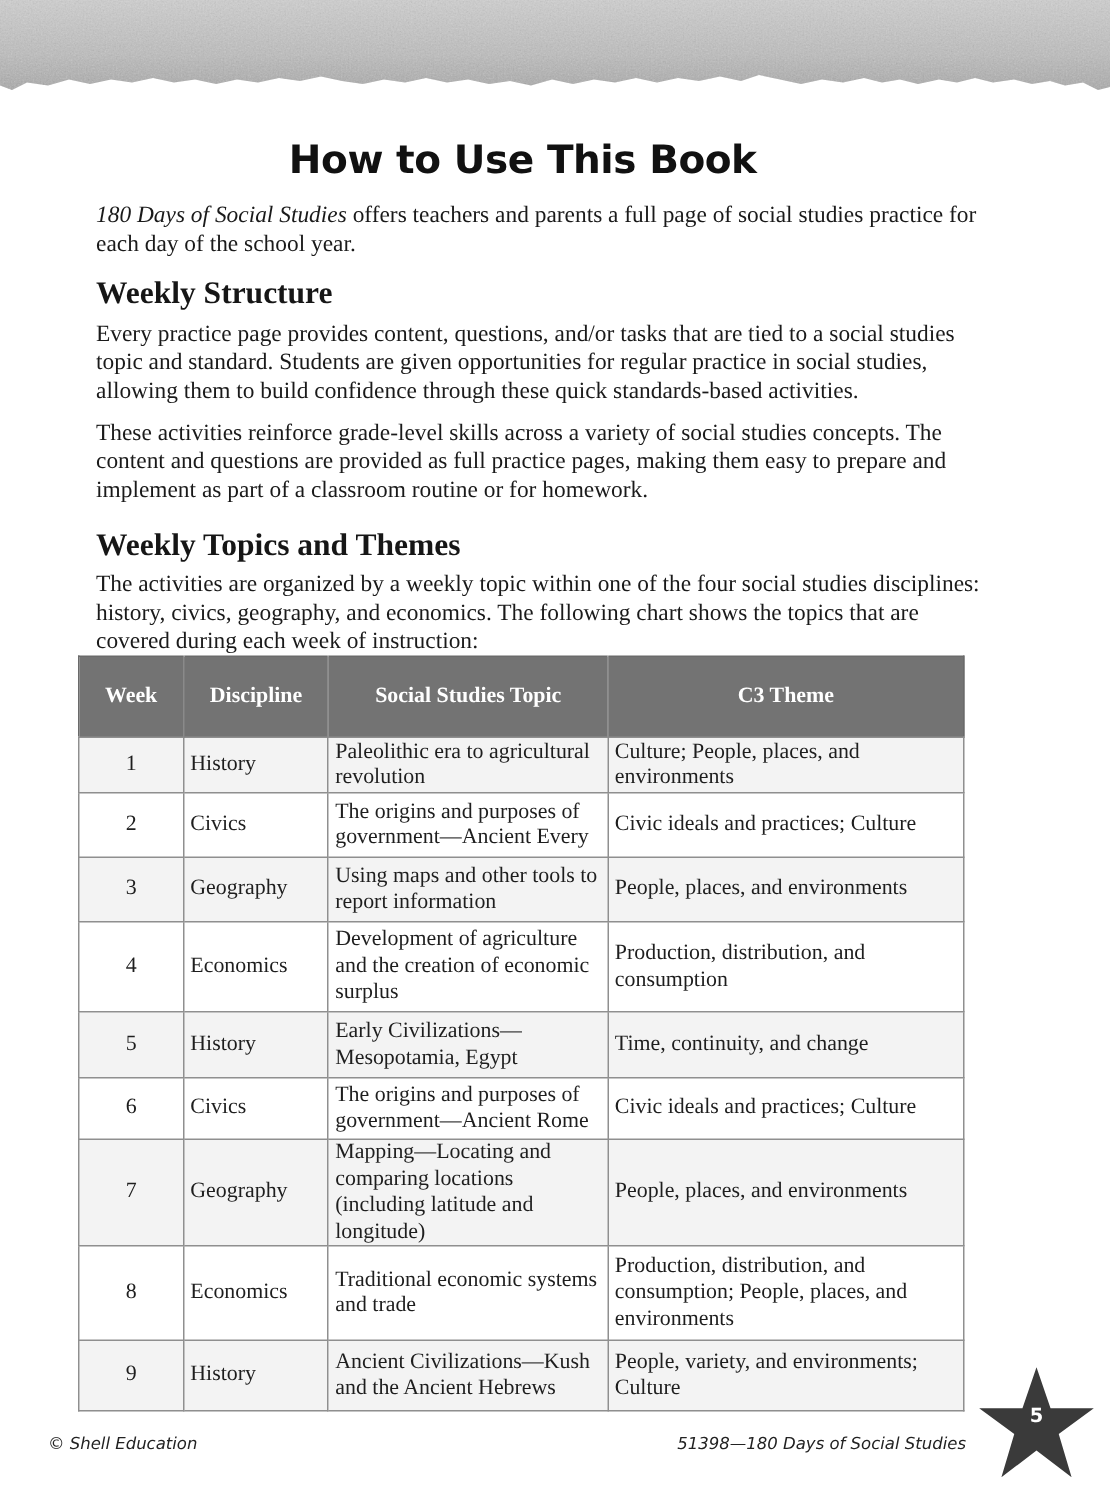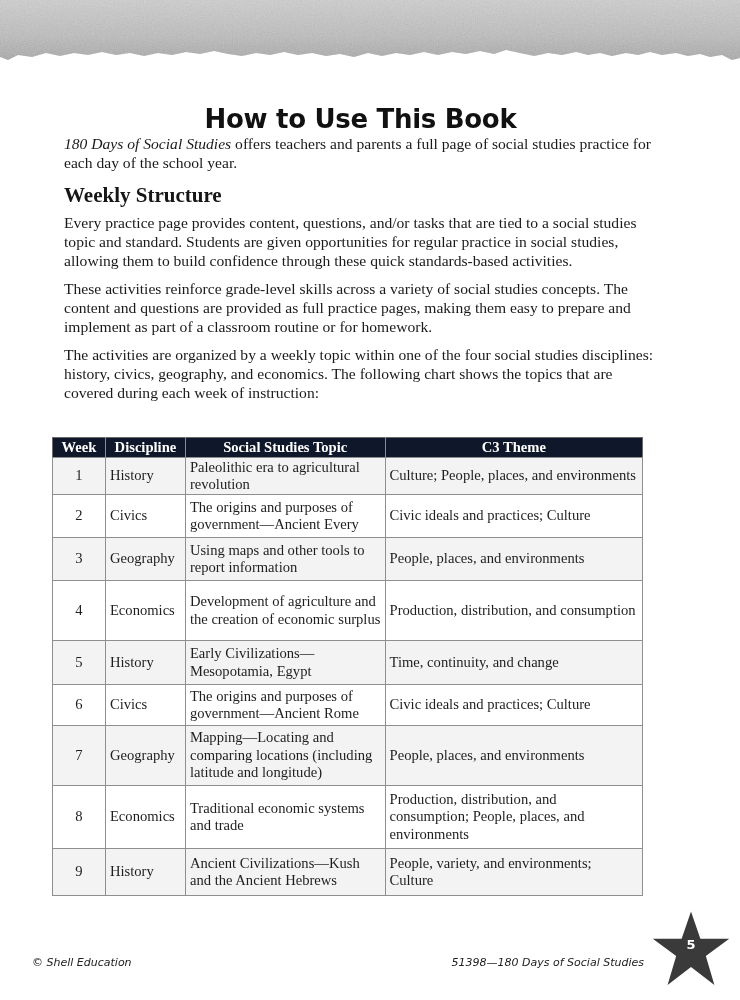--- a/index.html
+++ b/index.html
@@ -9,21 +9,21 @@
       font-family: "Liberation Serif", "DejaVu Serif", serif;
     }
     .torn-header {
       position: absolute; left: 0; top: 0; width: 740px; height: 70px;
     }
     .torn-header svg { display: block; }
     .page-title {
       position: absolute; left: 0; top: 92px; width: 697px; text-align: center;
       font-family: "DejaVu Sans", "Liberation Sans", sans-serif;
       font-weight: bold; font-size: 26px; letter-spacing: -0.3px; color: #111;
-      margin: 12px;
+      margin: 0;
     }
     .content {
       position: absolute; left: 64px; top: 134px; width: 600px;
       font-size: 15.6px; line-height: 19px;
     }
     .content p { margin: 0 0 9px 0; }
     .content h2 {
       font-family: "Liberation Serif", "DejaVu Serif", serif;
       font-weight: bold; font-size: 21px; line-height: 24px;
       margin: 20px 0 6px 0; color: #161616;
@@ -31,22 +31,22 @@
     .content h2.first { margin-top: 11px; }
     .content h2.second { margin-top: 15px; margin-bottom: 5px; }
     .intro-italic { font-style: italic; }
 
     table.topics {
       position: absolute; left: 52px; top: 437px; width: 591px;
       border-collapse: collapse; font-size: 14.6px; line-height: 17.5px;
       border: 1.5px solid #6a6a6a;
     }
     table.topics th {
-      background: #0f172a; color: #ffffff; font-weight: bold;
-      height: 19px; padding: 0; text-align: center; font-size: 14.6px;
+      background: #737373; color: #ffffff; font-weight: bold;
+      height: 19px; padding: 17px; text-align: center; font-size: 14.6px;
       border-left: 1px solid #8a8a8a;
     }
     table.topics th:first-child { border-left: none; }
     table.topics td {
       border: 1px solid #8f8f8f; padding: 0 4px; vertical-align: middle;
       color: #1e1e1e;
     }
     table.topics td.wk { text-align: center; }
     table.topics tr.odd td { background: #f3f3f3; }
     table.topics tr.even td { background: #ffffff; }
@@ -101,20 +101,21 @@
 
 <h1 class="page-title">How to Use This Book</h1>
 
 <div class="content">
   <p><span class="intro-italic">180 Days of Social Studies</span><span> offers teachers and parents a full page of social studies practice for each day of the school year.</span></p>
 
   <h2 class="first">Weekly Structure</h2>
   <p>Every practice page provides content, questions, and/or tasks that are tied to a social studies topic and standard.  Students are given opportunities for regular practice in social studies, allowing them to build confidence through these quick standards-based activities.</p>
   <p>These activities reinforce grade-level skills across a variety of social studies concepts.  The content and questions are provided as full practice pages, making them easy to prepare and implement as part of a classroom routine or for homework.</p>
 
+  <h2 class="second">Weekly Topics and Themes</h2>
   <p>The activities are organized by a weekly topic within one of the four social studies disciplines: history, civics, geography, and economics.  The following chart shows the topics that are covered during each week of instruction:</p>
 </div>
 
 <table class="topics">
   <colgroup>
       <col class="c1">
       <col class="c2">
       <col class="c3">
       <col class="c4">
     </colgroup>

